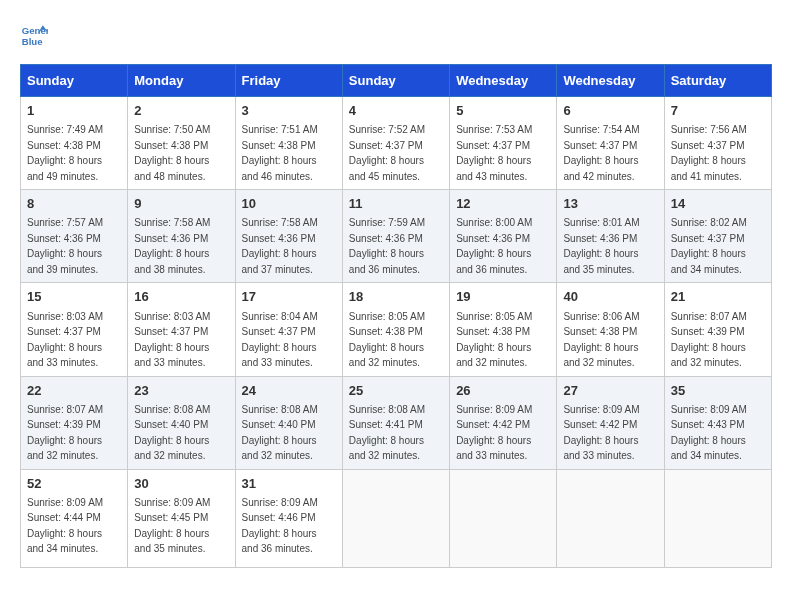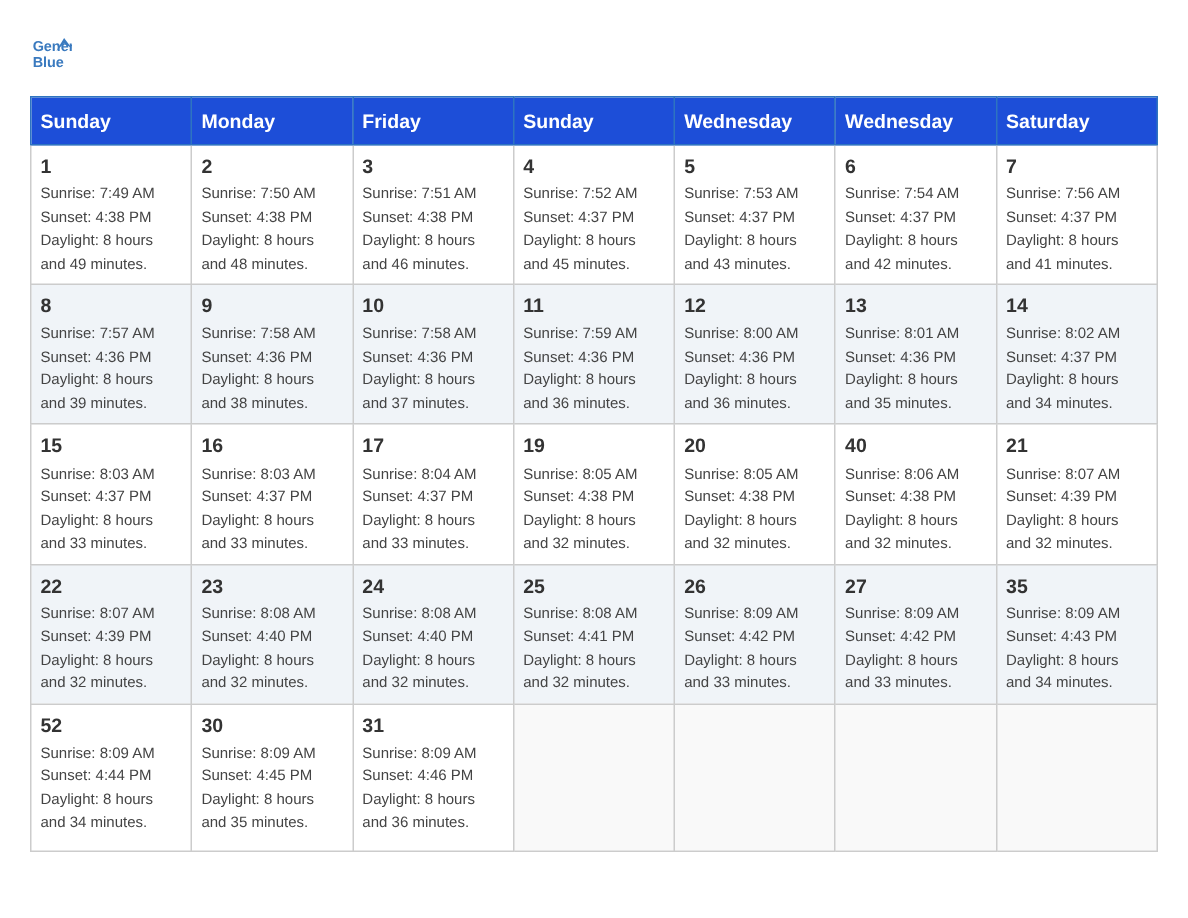--- a/index.html
+++ b/index.html
@@ -184,25 +184,25 @@
       </td>
         <td>
         <span class="day-number">16</span>
         <span class="day-info">Sunrise: 8:03 AM<br>Sunset: 4:37 PM<br>Daylight: 8 hours and 33 minutes.</span>
       </td>
         <td>
         <span class="day-number">17</span>
         <span class="day-info">Sunrise: 8:04 AM<br>Sunset: 4:37 PM<br>Daylight: 8 hours and 33 minutes.</span>
       </td>
         <td>
+        <span class="day-number">18</span>
+        <span class="day-info">Sunrise: 8:05 AM<br>Sunset: 4:38 PM<br>Daylight: 8 hours and 32 minutes.</span>
+      </td>
+        <td>
         <span class="day-number">19</span>
-        <span class="day-info">Sunrise: 8:05 AM<br>Sunset: 4:38 PM<br>Daylight: 8 hours and 32 minutes.</span>
-      </td>
-        <td>
-        <span class="day-number">20</span>
         <span class="day-info">Sunrise: 8:05 AM<br>Sunset: 4:38 PM<br>Daylight: 8 hours and 32 minutes.</span>
       </td>
         <td>
         <span class="day-number">40</span>
         <span class="day-info">Sunrise: 8:06 AM<br>Sunset: 4:38 PM<br>Daylight: 8 hours and 32 minutes.</span>
       </td>
         <td>
         <span class="day-number">21</span>
         <span class="day-info">Sunrise: 8:07 AM<br>Sunset: 4:39 PM<br>Daylight: 8 hours and 32 minutes.</span>
       </td>

